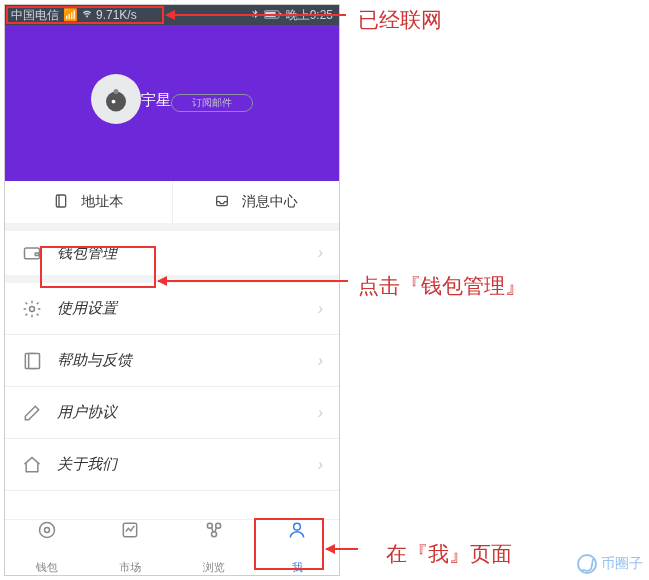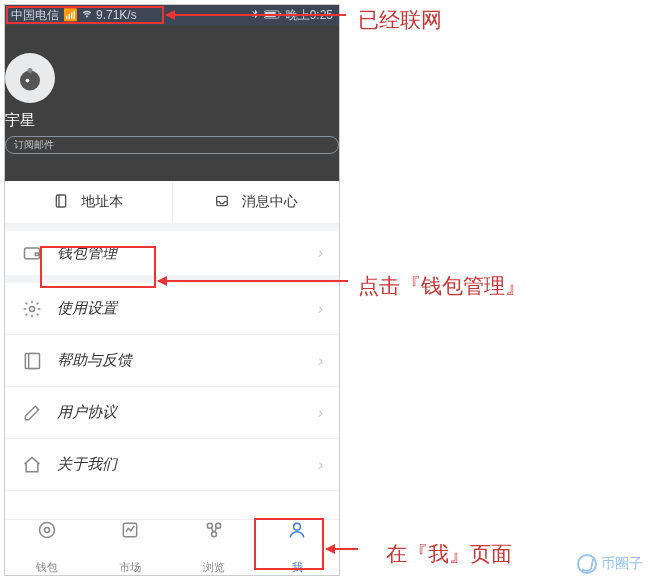--- a/index.html
+++ b/index.html
@@ -29,40 +29,40 @@
     font-size: 12px;
     display: flex;
     align-items: center;
     justify-content: space-between;
     padding: 8px 6px;
   }
   .status-left { display: flex; gap: 4px; align-items: center; }
   .status-right { display: flex; gap: 4px; align-items: center; }
 
   .profile {
-    background: #404040;
+    background: #6d28d9;
     height: 156px;
     display: flex;
-    flex-direction: column;
+    align-items: center;
     justify-content: center;
     color: #fff;
   }
   .avatar {
     width: 50px; height: 50px;
     border-radius: 50%;
     background: #e8eaec;
     display: flex; align-items: center; justify-content: center;
     margin-bottom: 8px;
   }
   .avatar svg { width: 30px; height: 30px; }
   .username { font-size: 15px; margin-bottom: 6px; }
   .sub-badge {
     border: 1px solid #8a919c;
     border-radius: 10px;
-    padding: 1px 8px;
+    padding: 1px 20px;
     font-size: 10px;
     color: #c0c4cc;
   }
 
   .quick-row {
     display: flex;
     height: 50px;
     border-bottom: 8px solid #f2f3f5;
   }
   .quick-item {

